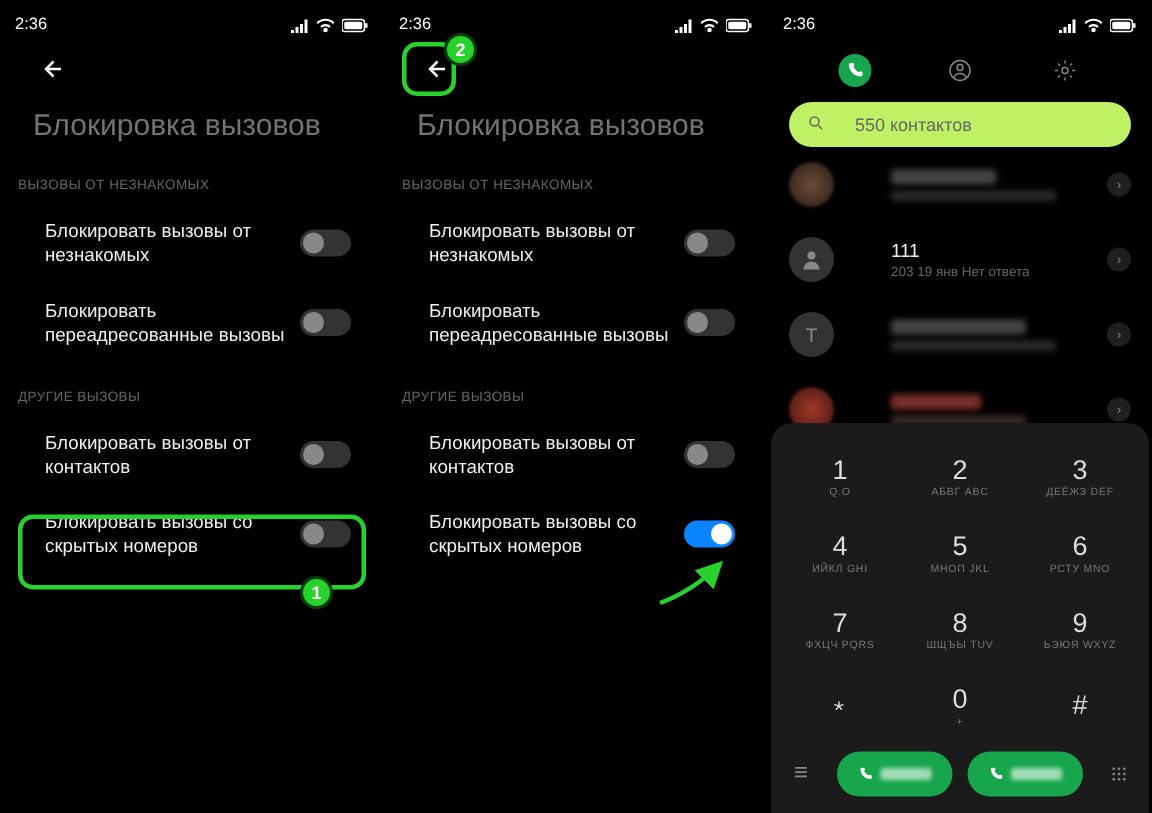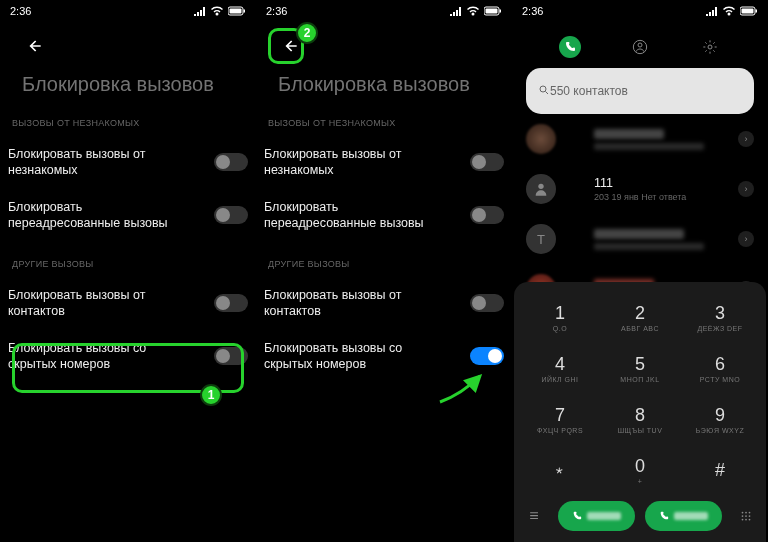--- a/index.html
+++ b/index.html
@@ -15,21 +15,21 @@
   .screen {
     width: 256px;
     height: 542px;
     background: #000;
     position: relative;
     flex-shrink: 0;
   }
   .statusbar {
     height: 22px;
     display: flex;
-    align-items: center;
+    align-items: flex-end;
     justify-content: space-between;
     padding: 0 10px;
     font-size: 11px;
     color: #fff;
   }
   .status-right { display: flex; gap: 4px; align-items: center; }
   .back-btn {
     width: 32px; height: 32px;
     display: flex; align-items: center; justify-content: center;
     margin: 8px 0 0 18px;
@@ -47,22 +47,22 @@
   .section-header {
     font-size: 9px;
     letter-spacing: 0.3px;
     color: #666;
     padding: 18px 22px 8px 12px;
     text-transform: uppercase;
   }
   .setting-row {
     display: flex;
     align-items: center;
-    justify-content: space-between;
-    padding: 10px 8px;
+    justify-content: flex-end;
+    padding: 10px 22px;
   }
   .setting-label {
     font-size: 12.5px;
     color: #eee;
     line-height: 1.3;
     max-width: 170px;
   }
   .toggle {
     width: 34px; height: 18px;
     border-radius: 9px;
@@ -114,27 +114,27 @@
   }
   .s3-top-icons .ico {
     width: 22px; height: 22px;
     border-radius: 50%;
     display: flex; align-items: center; justify-content: center;
     color: #888;
   }
   .s3-top-icons .ico.active { background: #17a64c; color: #fff; }
   .search-bar {
     margin: 0 14px;
-    height: 46px;
+    height: 30px;
     border-radius: 15px;
-    background: #e5e5e5;
+    background: #bef264;
     display: flex;
     align-items: center;
     padding: 0 12px;
-    gap: 0;
+    gap: 20px;
   }
   .search-bar .sicon { color: #666; font-size: 12px; }
   .search-bar .stext { color: #666; font-size: 12px; }
   .contact-row {
     display: flex;
     align-items: center;
     padding: 10px 14px;
     gap: 10px;
   }
   .avatar {

